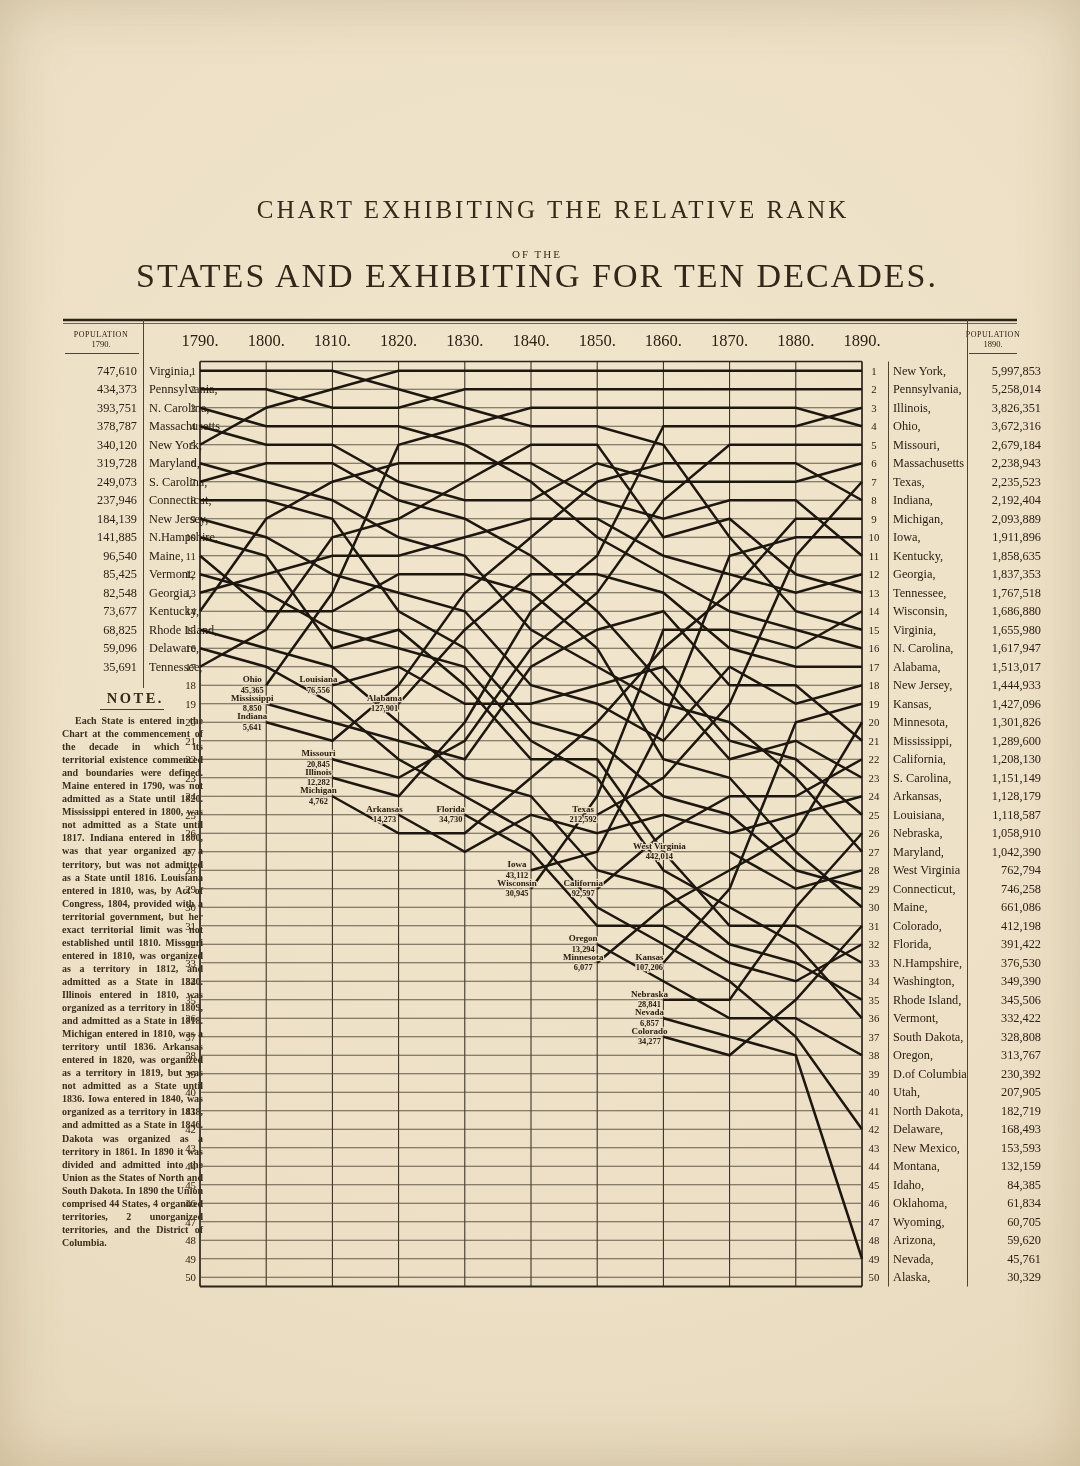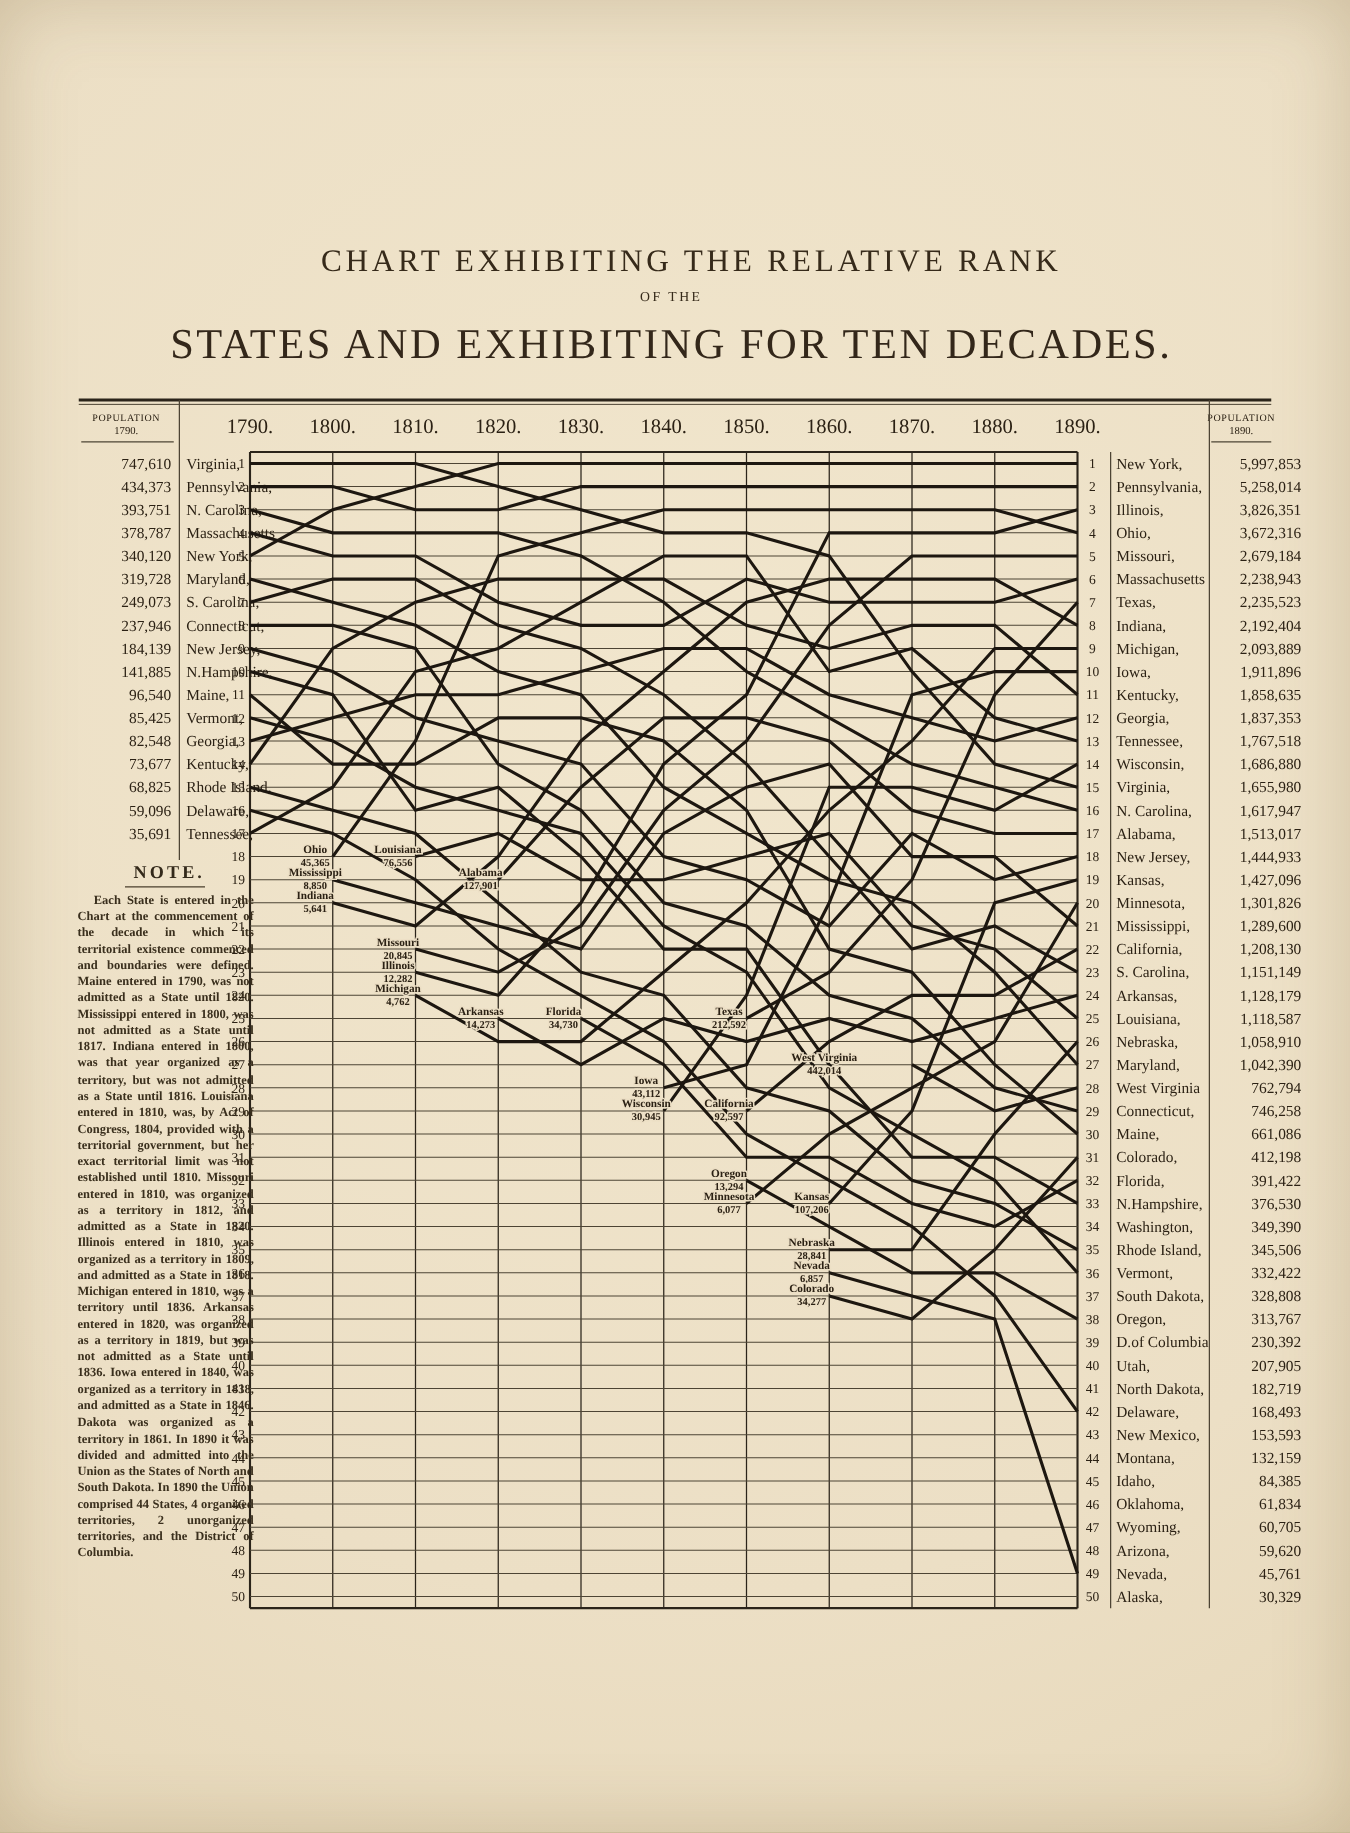--- a/index.html
+++ b/index.html
@@ -6,21 +6,21 @@
   .page{
     position:relative;width:1080px;height:1466px;margin:0 auto;overflow:hidden;
     background:
       radial-gradient(ellipse 120% 90% at 50% 38%, #f1e6cd 0%, #ecdfc5 55%, #e5d6b7 85%, #d9c7a2 100%);
     font-family:"Liberation Serif","DejaVu Serif",serif;
     color:#2b2114;
     box-shadow:inset 0 0 60px rgba(120,95,50,.25);
   }
   .title-block{position:absolute;left:0;top:0;width:1074px;text-align:center;}
   .title-1{position:absolute;top:196px;left:0;width:100%;font-size:25px;letter-spacing:3px;color:#362a1a;padding-left:16px;}
-  .title-2{position:absolute;top:232px;left:0;width:100%;font-size:11px;letter-spacing:2px;color:#362a1a;}
+  .title-2{position:absolute;top:248px;left:0;width:100%;font-size:11px;letter-spacing:2px;color:#362a1a;}
   .title-3{position:absolute;top:257px;left:0;width:100%;font-size:34px;letter-spacing:2px;color:#33271a;}
   svg.chart{position:absolute;left:0;top:0;width:1080px;height:1466px;}
   .note{position:absolute;left:62px;top:690px;width:141px;color:#33291a;}
   .note h3{margin:0 0 3px 0;text-align:right;font-size:14.5px;letter-spacing:2.5px;font-weight:bold;
            border-bottom:1px solid #4a3f2c;padding-bottom:2px;width:64px;margin-left:38px;}
   .note p{margin:4px 0 0 0;font-size:10px;line-height:13.05px;text-align:justify;text-indent:13px;
           font-weight:bold;color:#3a2f1d;}
   .watermark{position:absolute;left:34px;top:1297px;width:1040px;white-space:nowrap;
              font-family:"Liberation Sans","DejaVu Sans",sans-serif;font-weight:bold;
              font-size:94px;letter-spacing:1px;color:rgba(255,252,244,0.5);}

